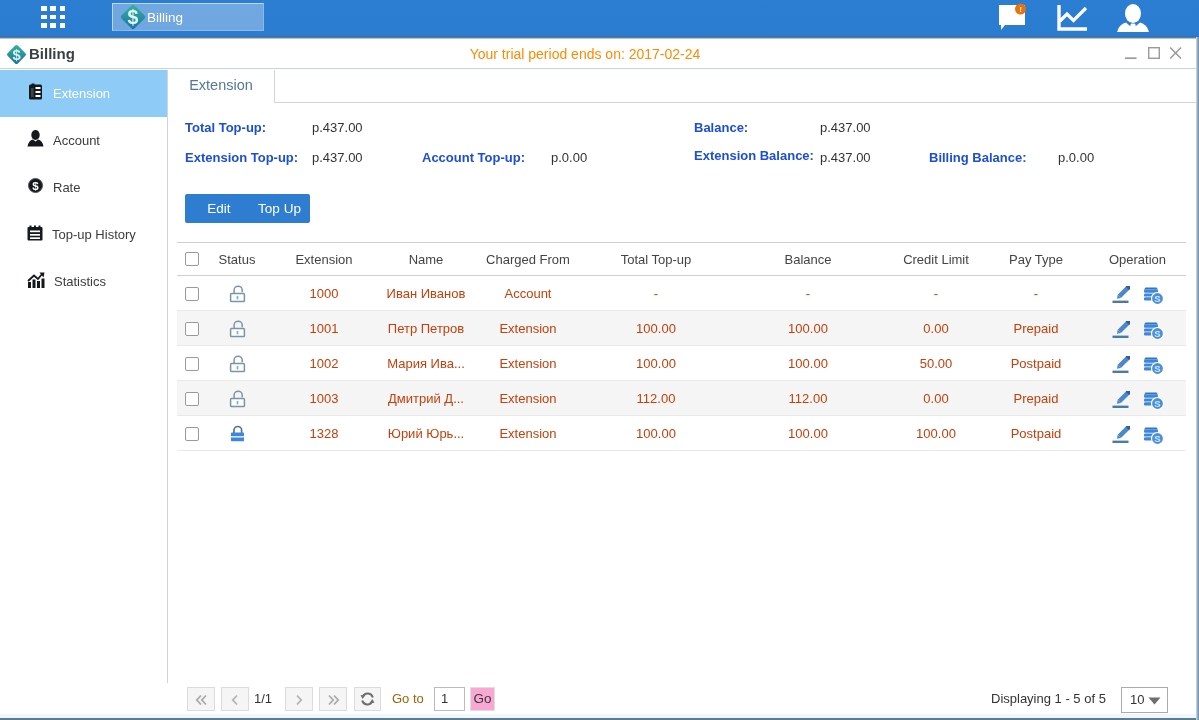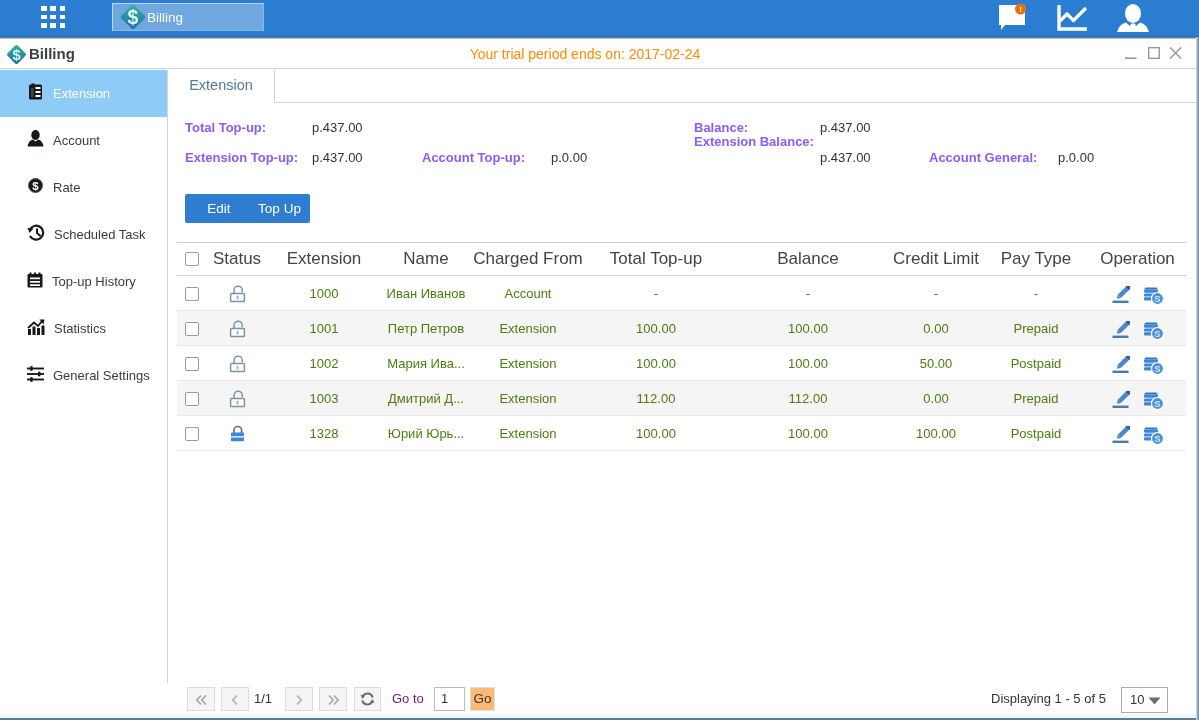--- a/index.html
+++ b/index.html
@@ -36,30 +36,30 @@
 .mitem.sel span { color:#fff; }
 
 
 #content { position:absolute; left:168px; top:70px; width:1031px; height:650px; background:#fff; }
 #vborder { position:absolute; left:167px; top:70px; width:1px; height:650px; background:#d4d4d4; }
 #tabstrip { position:absolute; left:0; top:0; width:1031px; height:33px; }
 #tabstrip .tab { position:absolute; left:0; top:0; width:107px; height:33px; border-right:1px solid #d4d4d4;
   color:#54779c; font-size:14.5px; text-align:center; line-height:31px; background:#fff; }
 #tabstrip .rest { position:absolute; left:107px; top:32px; right:0; height:1px; background:#d4d4d4; }
 
-.lbl { position:absolute; font-weight:bold; color:#8b5cf6; font-size:13px; }
+.lbl { position:absolute; font-weight:bold; color:#1d4ed8; font-size:13px; }
 .val { position:absolute; color:#333; font-size:13px; }
 
 .btn { position:absolute; background:#2e7dd1; color:#fff; font-size:13.5px; text-align:center;
   border-radius:2px; line-height:29px; height:29px; }
 
 
 #tbl { position:absolute; left:9px; top:172px; width:1009px; border-collapse:collapse; table-layout:fixed; }
-#tbl th { font-weight:normal; color:#444; font-size:17px; height:33px; border-top:1px solid #cfcfcf; border-bottom:1px solid #cfcfcf; text-align:center; }
-#tbl td { height:35px; text-align:center; color:#4d7c0f; font-size:13px; border-bottom:1px solid #e9e9e9; }
+#tbl th { font-weight:normal; color:#444; font-size:13px; height:33px; border-top:1px solid #cfcfcf; border-bottom:1px solid #cfcfcf; text-align:center; }
+#tbl td { height:35px; text-align:center; color:#c2410c; font-size:13px; border-bottom:1px solid #e9e9e9; }
 #tbl tr.alt td { background:#f5f5f5; }
 #tbl td .ic { display:flex; justify-content:center; align-items:center; height:34px; padding-top:4px; }
 #tbl td .ic svg { display:block; }
 #tbl td .ic.lk { padding-top:1px; }
 .cb { width:14px; height:14px; border:1px solid #9a9a9a; border-radius:2px; background:#fff; margin-left:8px; }
 #tbl td .cb { margin-top:2px; }
 
 
 #pager { position:absolute; left:0; top:683px; width:1199px; height:31px; background:#fff; }
 .pbtn { position:absolute; top:4px; width:28px; height:24px; background:#f5f5f5; border:1px solid #dcdcdc;
@@ -157,83 +157,62 @@
     <span>Account</span>
   </div>
   <div class="mitem">
     <svg width="17" height="17" viewBox="0 0 17 17">
       <circle cx="8.5" cy="8.5" r="7" fill="#15181c" stroke="#555" stroke-width="1"></circle>
       <text x="8.5" y="13" font-size="11.5" font-weight="bold" fill="#fff" text-anchor="middle" font-family="Liberation Sans">$</text>
     </svg>
     <span>Rate</span>
   </div>
   <div class="mitem">
-    <svg width="18" height="17" viewBox="0 0 18 17">
-      <path d="M3.2 5 A7 7 0 1 1 3 12" stroke="#15181c" stroke-width="2.2" fill="none"></path>
-      <path d="M0.5 4 l6 0.5 -4 4.5 z" fill="#15181c"></path>
-      <path d="M10 4.5 v4.5 l3.5 3" stroke="#15181c" stroke-width="2" fill="none"></path>
-    </svg>
-    <span>Scheduled Task</span>
-  </div>
-  <div class="mitem">
     <svg width="16" height="16" viewBox="0 0 16 16">
       <path d="M2.5 0.5 h2 v3 h-2 z M7 0.5 h2 v3 h-2 z M11.5 0.5 h2 v3 h-2 z" fill="#15181c"></path>
       <rect x="0.5" y="2" width="15" height="13.5" rx="1" fill="#15181c"></rect>
       <rect x="3" y="5.5" width="10" height="1.7" fill="#fff"></rect>
       <rect x="3" y="9" width="10" height="1.7" fill="#fff"></rect>
       <rect x="3" y="12.3" width="10" height="1.7" fill="#fff"></rect>
     </svg>
     <span>Top-up History</span>
   </div>
   <div class="mitem">
     <svg width="18" height="16" viewBox="0 0 18 16">
       <rect x="1" y="10" width="3" height="6" fill="#15181c"></rect>
       <rect x="5.5" y="7.5" width="3" height="8.5" fill="#15181c"></rect>
       <rect x="10" y="9" width="3" height="7" fill="#15181c"></rect>
       <rect x="14.5" y="6.5" width="3" height="9.5" fill="#15181c"></rect>
       <path d="M1 9 L7 3.5 L11 7 L15.5 1.5" stroke="#15181c" stroke-width="1.8" fill="none"></path>
       <path d="M12.5 0.5 h5 l-1 5 z" fill="#15181c"></path>
     </svg>
     <span>Statistics</span>
   </div>
-  <div class="mitem">
-    <svg width="17" height="16" viewBox="0 0 17 16">
-      <g stroke="#15181c" stroke-width="1.9">
-        <line x1="0" y1="2.5" x2="17" y2="2.5"></line>
-        <line x1="0" y1="8" x2="17" y2="8"></line>
-        <line x1="0" y1="13.5" x2="17" y2="13.5"></line>
-      </g>
-      <rect x="3.2" y="0.2" width="2.4" height="4.6" fill="#15181c"></rect>
-      <rect x="11" y="5.7" width="2.4" height="4.6" fill="#15181c"></rect>
-      <rect x="3.2" y="11.2" width="2.4" height="4.6" fill="#15181c"></rect>
-    </svg>
-    <span>General Settings</span>
-  </div>
 </div>
 
 <div id="vborder"></div>
 
 <div id="content">
   <div id="tabstrip">
     <div class="tab">Extension</div>
     <div class="rest"></div>
   </div>
 
   <span class="lbl" style="left:17px;top:50px">Total Top-up:</span>
   <span class="val" style="left:144px;top:50px">p.437.00</span>
   <span class="lbl" style="left:526px;top:50px">Balance:</span>
   <span class="val" style="left:652px;top:50px">p.437.00</span>
 
   <span class="lbl" style="left:17px;top:80px">Extension Top-up:</span>
   <span class="val" style="left:144px;top:80px">p.437.00</span>
   <span class="lbl" style="left:254px;top:80px">Account Top-up:</span>
   <span class="val" style="left:383px;top:80px">p.0.00</span>
-  <span class="lbl" style="left:526px;top:64px">Extension Balance:</span>
+  <span class="lbl" style="left:526px;top:78px">Extension Balance:</span>
   <span class="val" style="left:652px;top:80px">p.437.00</span>
-  <span class="lbl" style="left:761px;top:80px">Account General:</span>
+  <span class="lbl" style="left:761px;top:80px">Billing Balance:</span>
   <span class="val" style="left:890px;top:80px">p.0.00</span>
 
   <div class="btn" style="left:17px;top:124px;width:68px">Edit</div>
   <div class="btn" style="left:81px;top:124px;width:61px">Top Up</div>
 
   <table id="tbl">
     <colgroup>
         <col style="width:30px">
         <col style="width:60px">
         <col style="width:114px">
@@ -484,23 +463,23 @@
         <path d="M2 1.5 L6.2 6 L2 10.5 M7 1.5 L11.2 6 L7 10.5" stroke="#aaa" stroke-width="1.8" fill="none"></path>
       </svg></div>
   <div class="pbtn" style="left:354px;width:27px;color:#666">
     <svg width="15" height="14" viewBox="0 0 15 14" style="margin-top:4px">
       <path d="M2.2 8.5 A5.3 5.3 0 0 0 12 9.8" stroke="#6e6e6e" stroke-width="2" fill="none"></path>
       <path d="M12.8 5.5 A5.3 5.3 0 0 0 3 4.2" stroke="#6e6e6e" stroke-width="2" fill="none"></path>
       <path d="M0.5 3.2 l5 -0.5 -2.8 4.2 z" fill="#6e6e6e"></path>
       <path d="M14.5 10.8 l-5 0.5 2.8 -4.2 z" fill="#6e6e6e"></path>
     </svg>
   </div>
-  <span class="abs" style="left:392px;top:8px;color:#701a75">Go to</span>
+  <span class="abs" style="left:392px;top:8px;color:#a16207">Go to</span>
   <div class="abs" style="left:434px;top:4px;width:31px;height:24px;border:1px solid #bbb;background:#fff;line-height:22px;padding-left:6px;color:#333">1</div>
-  <div class="pbtn" style="left:470px;width:25px;color:#3a3a3a;font-size:13.5px;background:#fdba74;border-color:#e0e0e0">Go</div>
+  <div class="pbtn" style="left:470px;width:25px;color:#3a3a3a;font-size:13.5px;background:#f9a8d4;border-color:#e0e0e0">Go</div>
   <span class="abs" style="left:991px;top:8px;color:#333">Displaying 1 - 5 of 5</span>
   <div class="abs" style="left:1121px;top:4px;width:47px;height:26px;border:1px solid #ababab;background:#fff;line-height:24px;padding-left:8px;color:#333">10
     <svg width="13" height="8" viewBox="0 0 13 8" style="position:absolute;right:6px;top:9px">
       <path d="M0.5 0.5 h12 l-6 7 z" fill="#6e6e6e"></path>
     </svg>
   </div>
 </div>
 <div id="bottomedge"></div>
 <div id="rightedge"></div>
 

